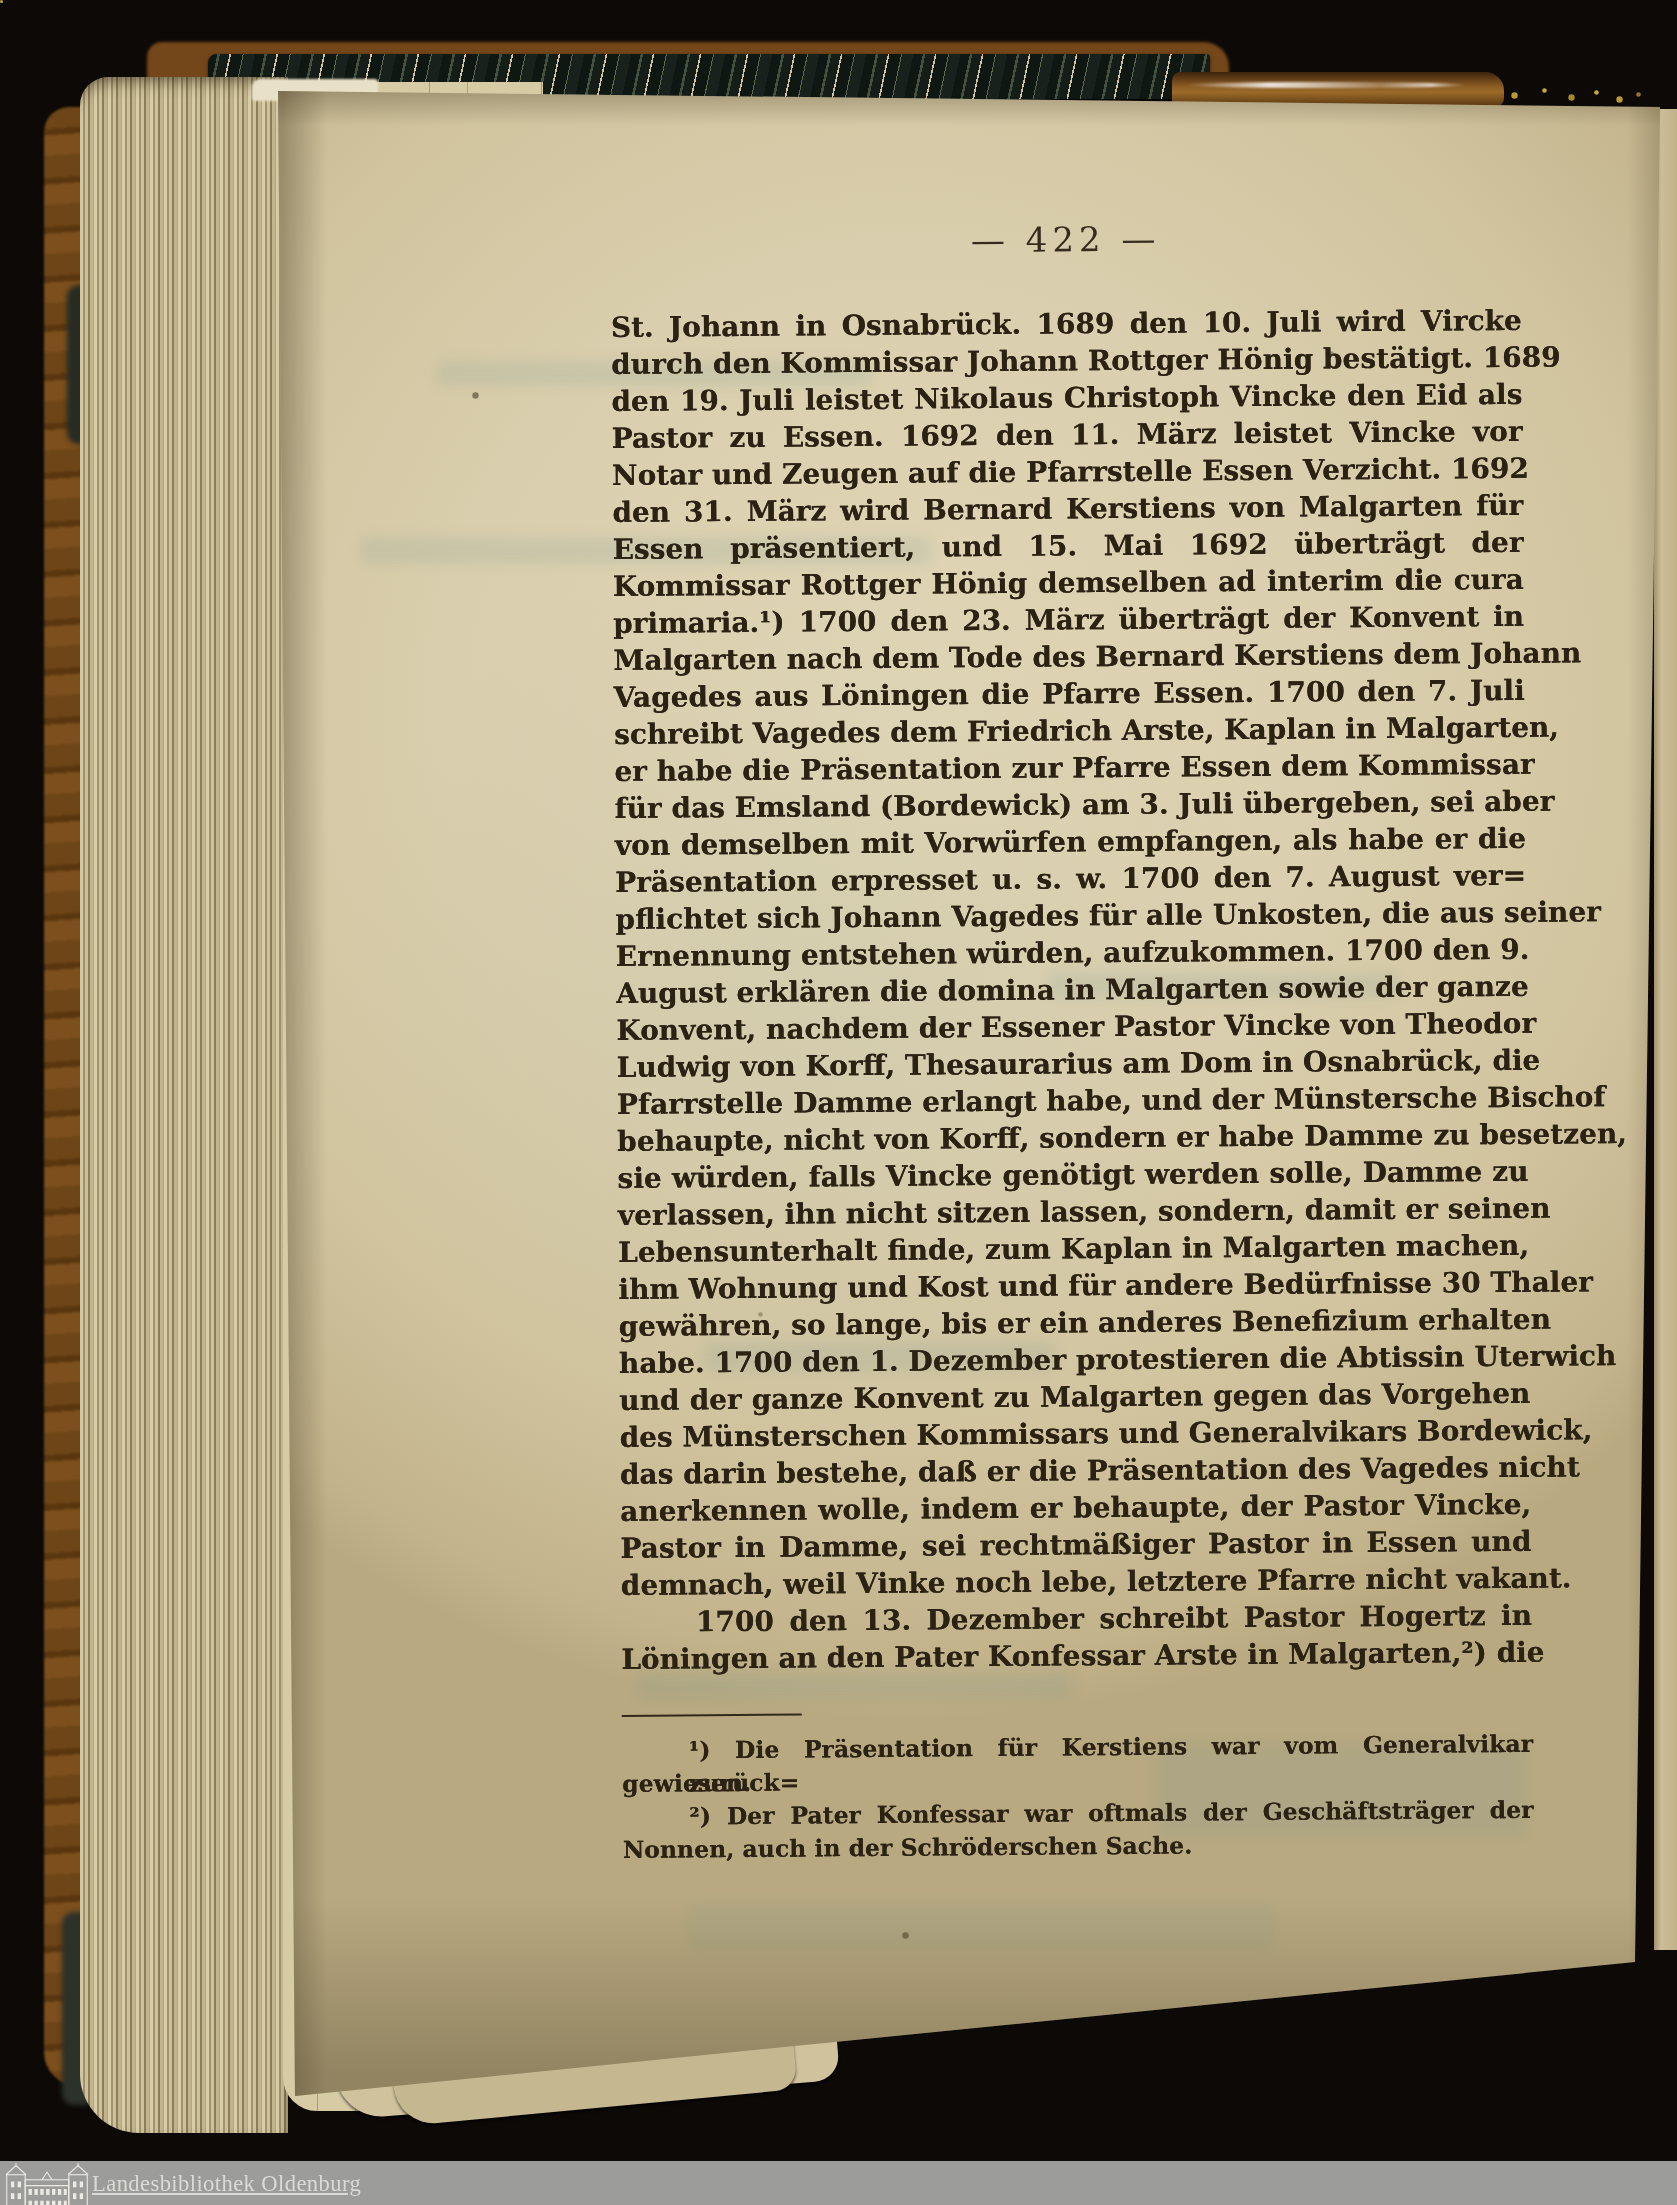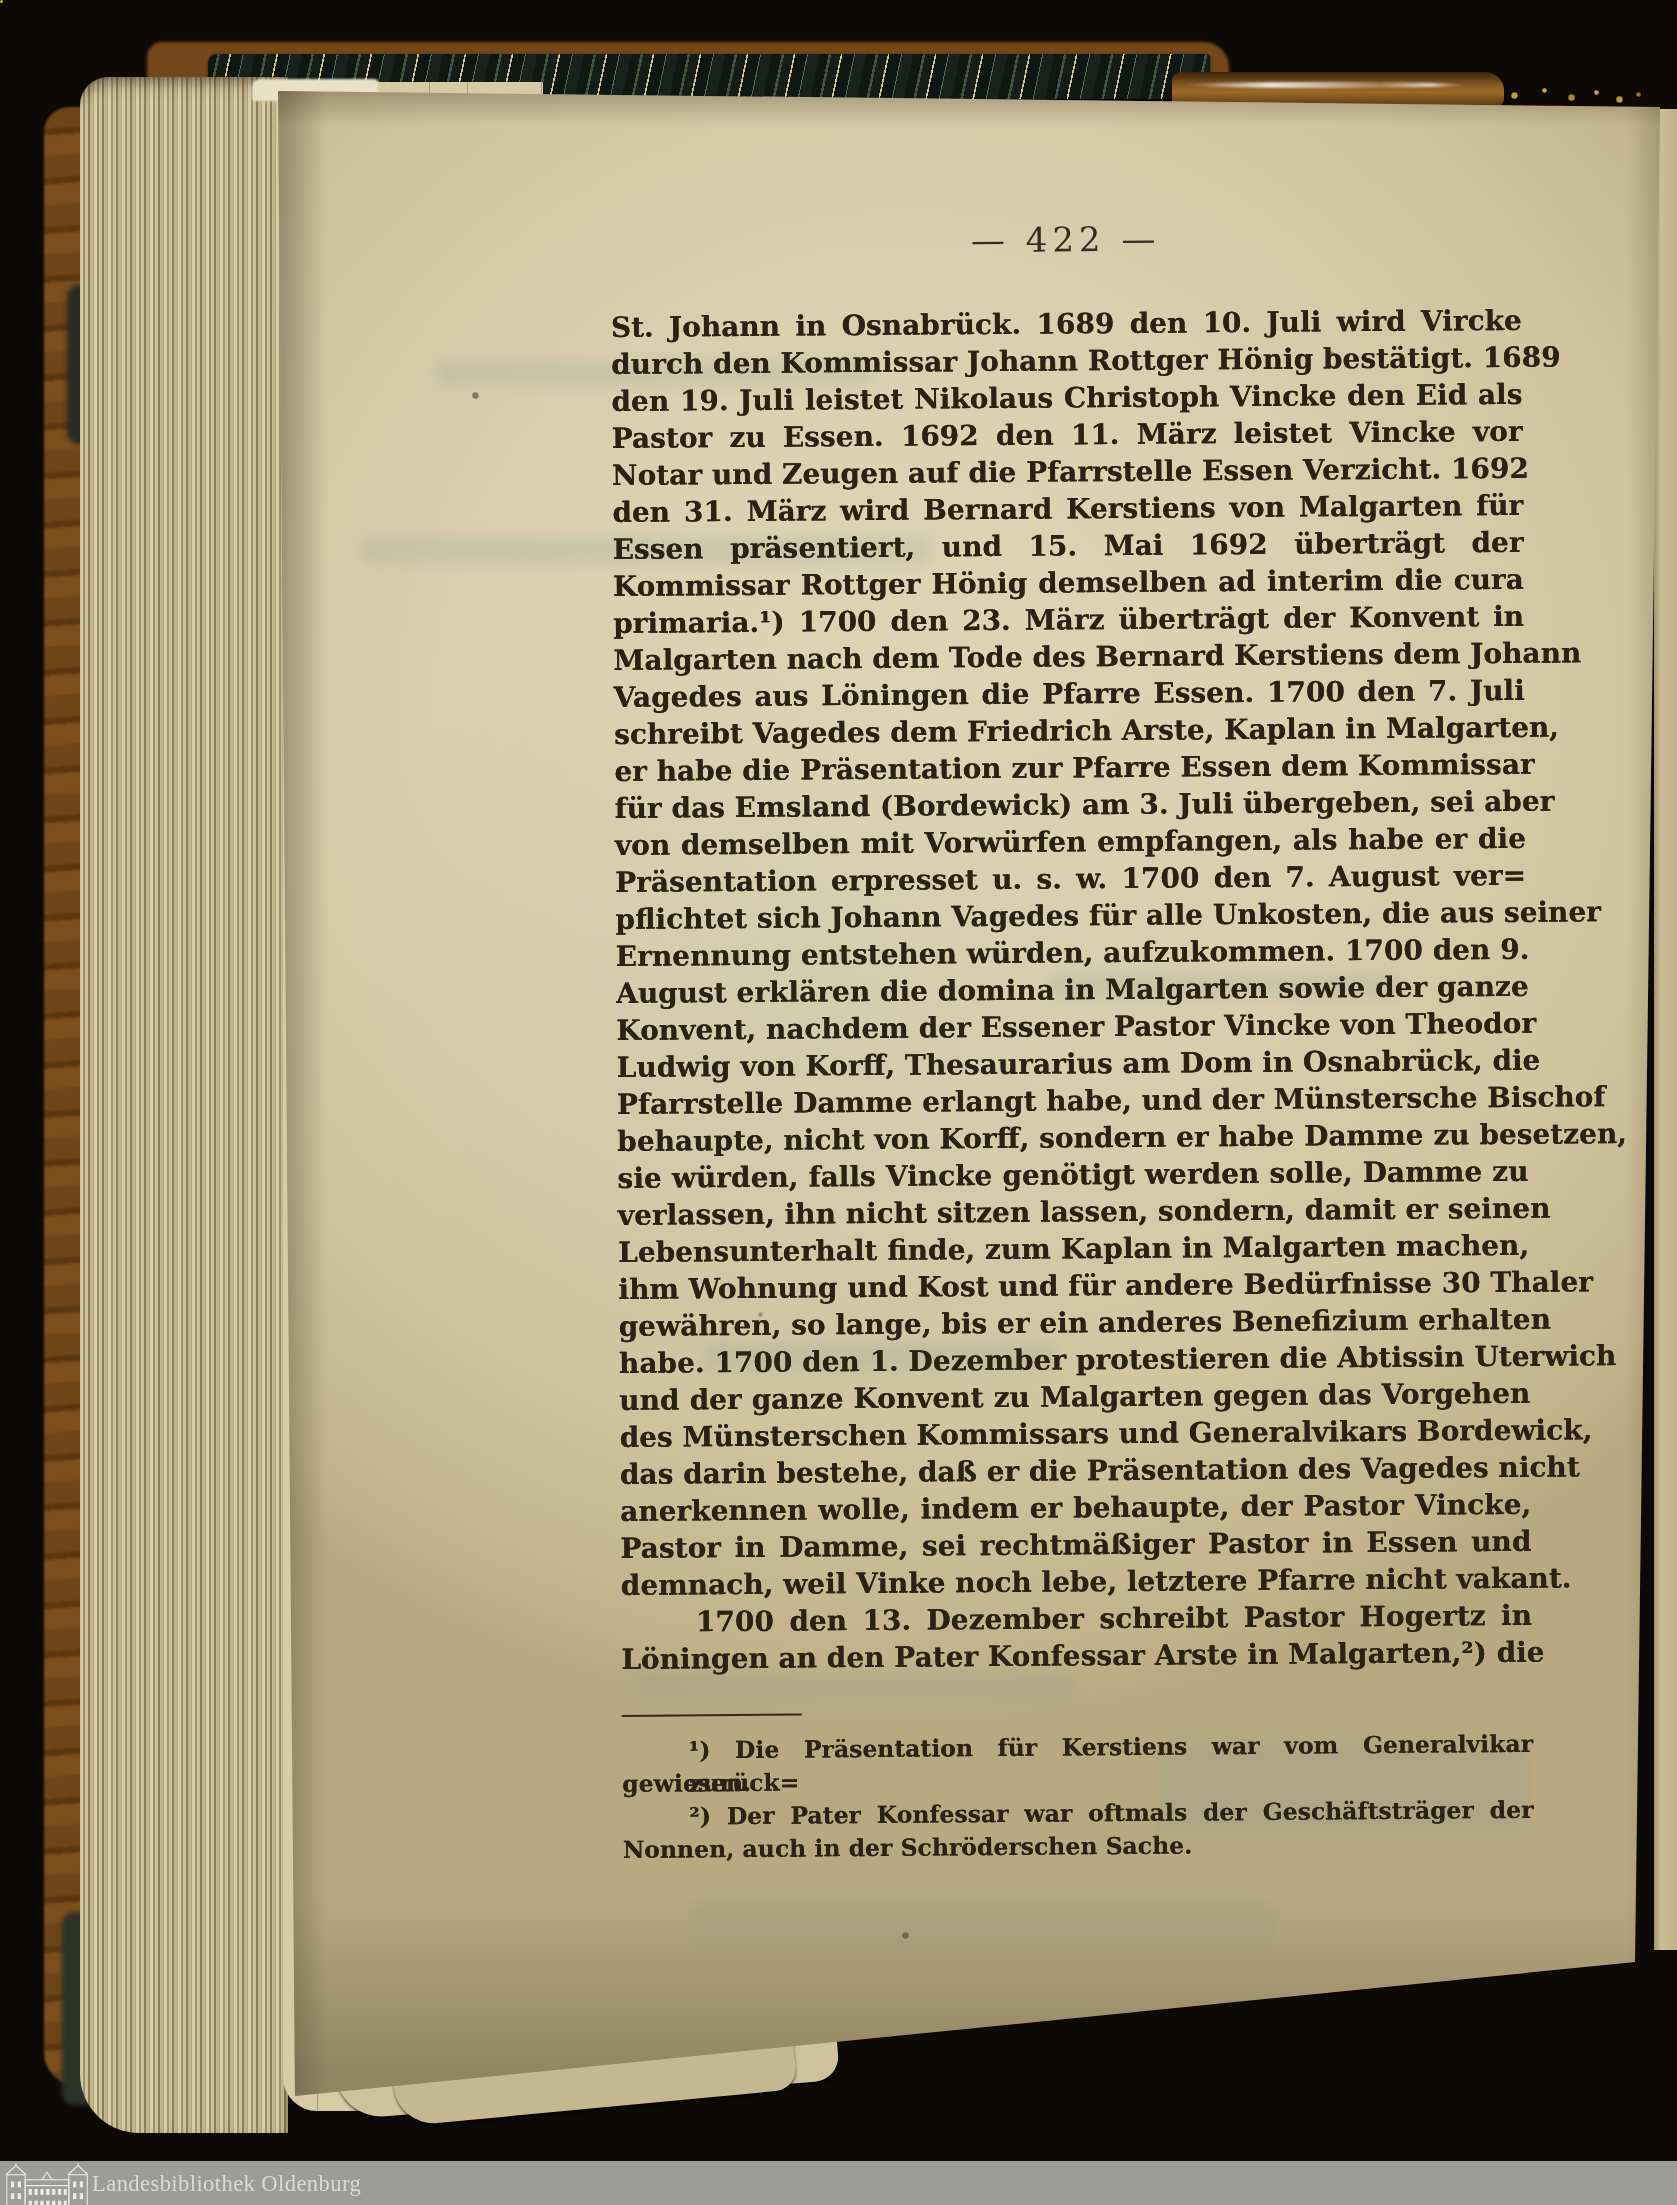--- a/index.html
+++ b/index.html
@@ -147,21 +147,21 @@
   .footnotes .fn-line.indent{padding-left:67px;}
   .footnotes .fn-line.flush,.body-text .text-line.flush{text-align-last:left;}
   
   .footer-bar{
     position:absolute;left:0;top:2161px;width:1677px;height:44px;
     background:#9c9c9a;overflow:hidden;
   }
   .building-icon{position:absolute;left:5px;top:1.7px;}
   .footer-label{
     position:absolute;left:92px;top:0;height:44px;line-height:46px;
-    font-family:"Liberation Serif",serif;font-size:22.6px;color:#dadad6;letter-spacing:0.4px;
+    font-family:"Liberation Serif",serif;font-size:22.6px;color:#dadad6;letter-spacing:0.4px;text-decoration:underline;
   }
 </style>
 </head>
 <body>
 
 <div class="top-leather"></div>
 <div class="top-marble"></div>
 <div class="top-leather-right">
     <div class="shine"></div>
   </div>

